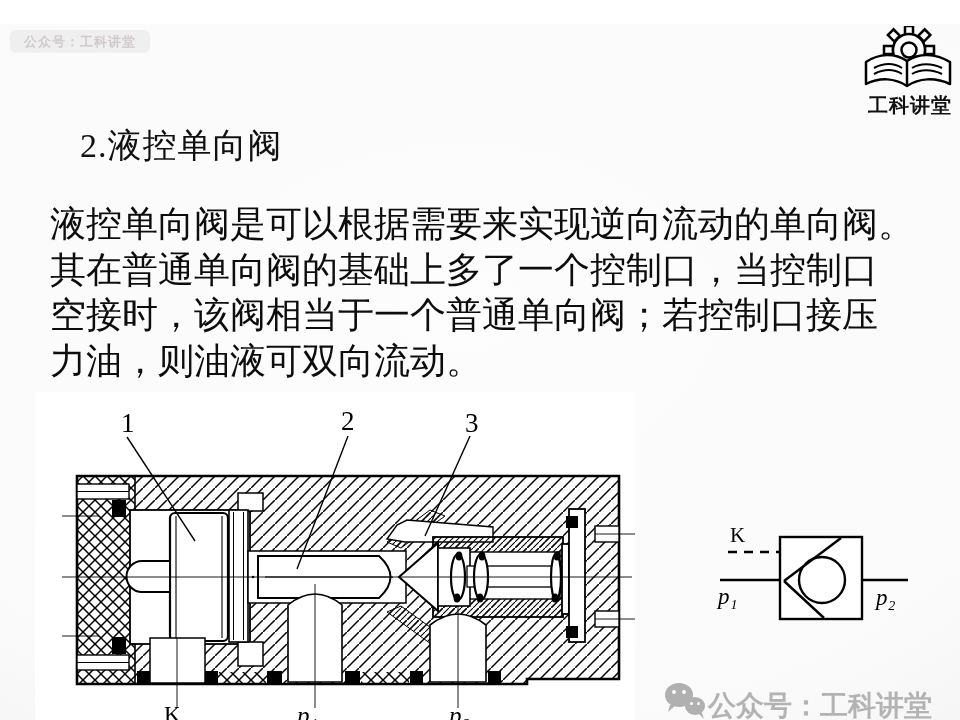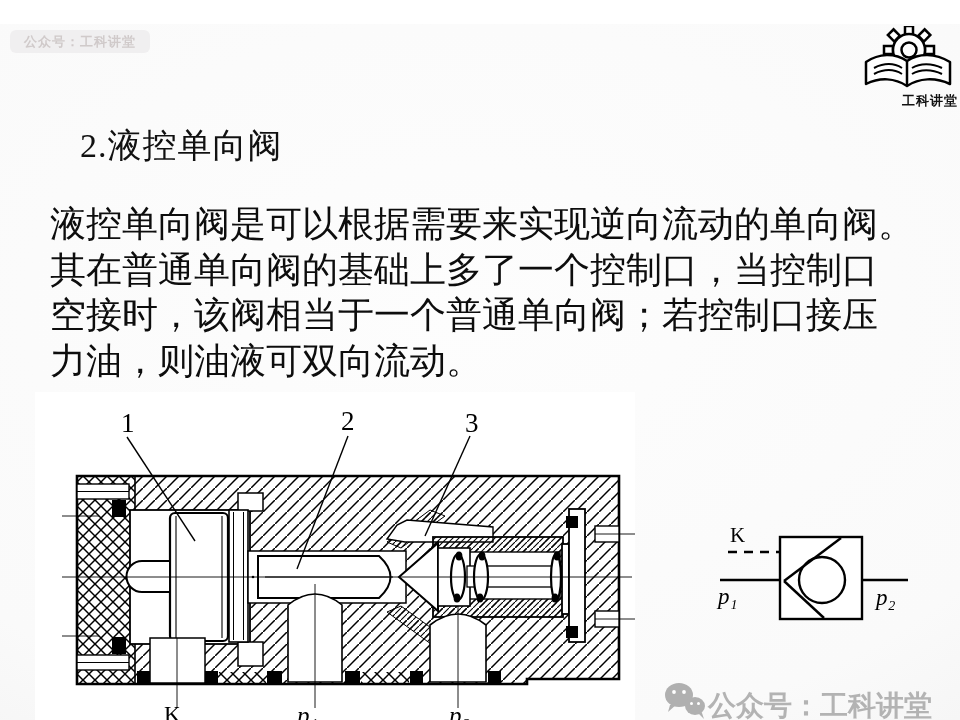--- a/index.html
+++ b/index.html
@@ -4,21 +4,21 @@
 <style>
   html,body{margin:0;padding:0;}
   .stage{position:relative;width:960px;height:720px;overflow:hidden;
          font-family:"Liberation Serif","DejaVu Serif",serif;
          background:radial-gradient(ellipse 130% 115% at 48% 40%, #fdfdfd 0%, #fafafa 52%, #e9e9e9 100%);margin-top:24px;}
   .badge{position:absolute;left:10px;top:6px;height:23px;line-height:23px;padding:0 14px;
          border-radius:6px;background:#f0eff0;color:#d0caca;
          font-family:"Liberation Sans","DejaVu Sans",sans-serif;font-size:13px;font-weight:bold;letter-spacing:1px;}
   .logo{position:absolute;left:862px;top:2px;width:96px;text-align:center;}
   .logo-text{margin-top:-2px;font-family:"Liberation Sans","DejaVu Sans",sans-serif;
-             font-size:13px;font-weight:bold;color:#111;letter-spacing:1px;text-align:right;}
+             font-size:20px;font-weight:bold;color:#111;letter-spacing:1px;}
   .title{position:absolute;left:80px;top:99px;font-size:34px;font-weight:normal;color:#111;letter-spacing:1px;}
   .para{position:absolute;left:50px;top:178px;width:912px;font-size:36px;line-height:45.5px;color:#0d0d0d;}
   .panel{position:absolute;left:35px;top:368px;width:600px;height:342px;background:#ffffff;}
   .figure-svg{position:absolute;left:0;top:0;}
   .symbol-svg{position:absolute;left:688px;top:478px;}
   .wm-gray{position:absolute;left:708px;top:663px;font-family:"Liberation Sans","DejaVu Sans",sans-serif;
            font-size:28px;font-weight:bold;color:#b3b3b3;white-space:nowrap;}
   .wm-icon{position:absolute;left:662px;top:655px;}
   .wm-dark{position:absolute;left:640px;top:650px;width:310px;text-align:center;
            font-family:"Liberation Sans","DejaVu Sans",sans-serif;font-size:46px;color:#2f2f2f;white-space:nowrap;}

